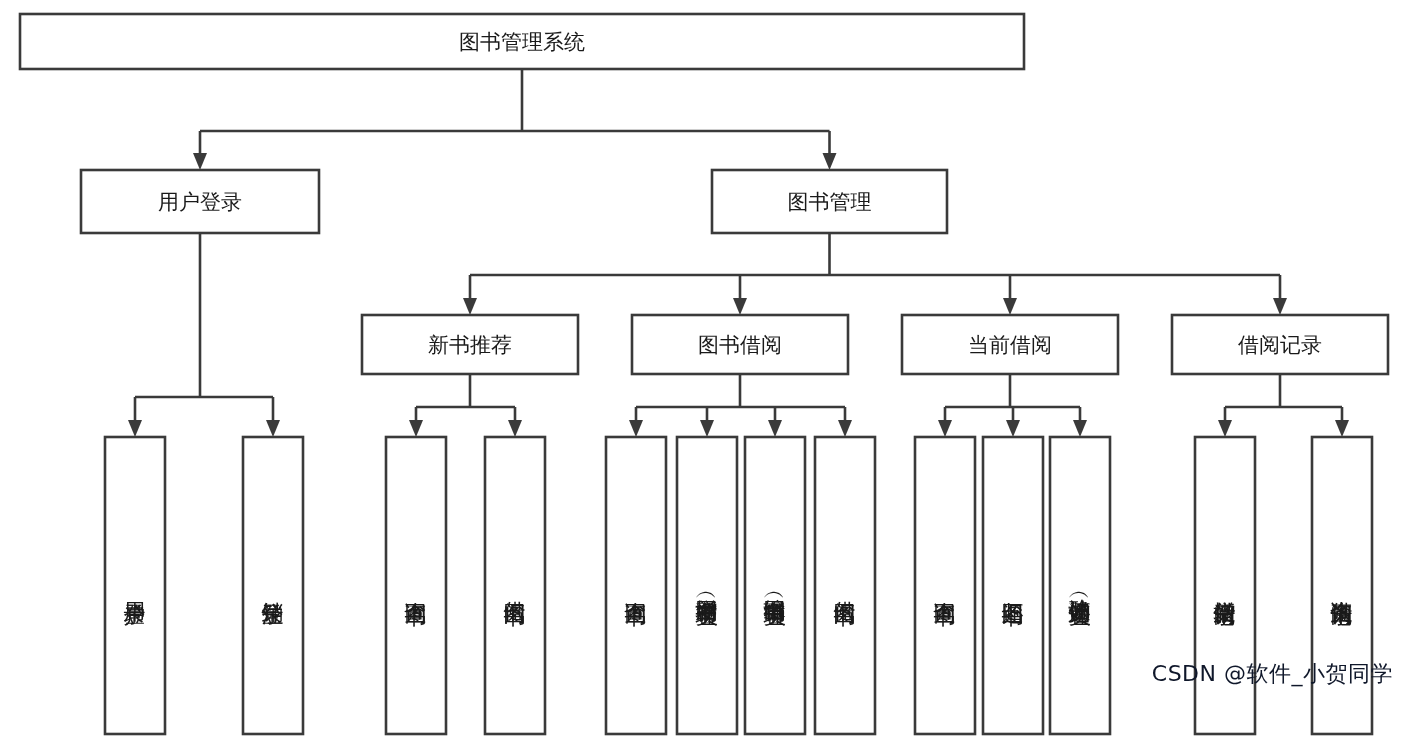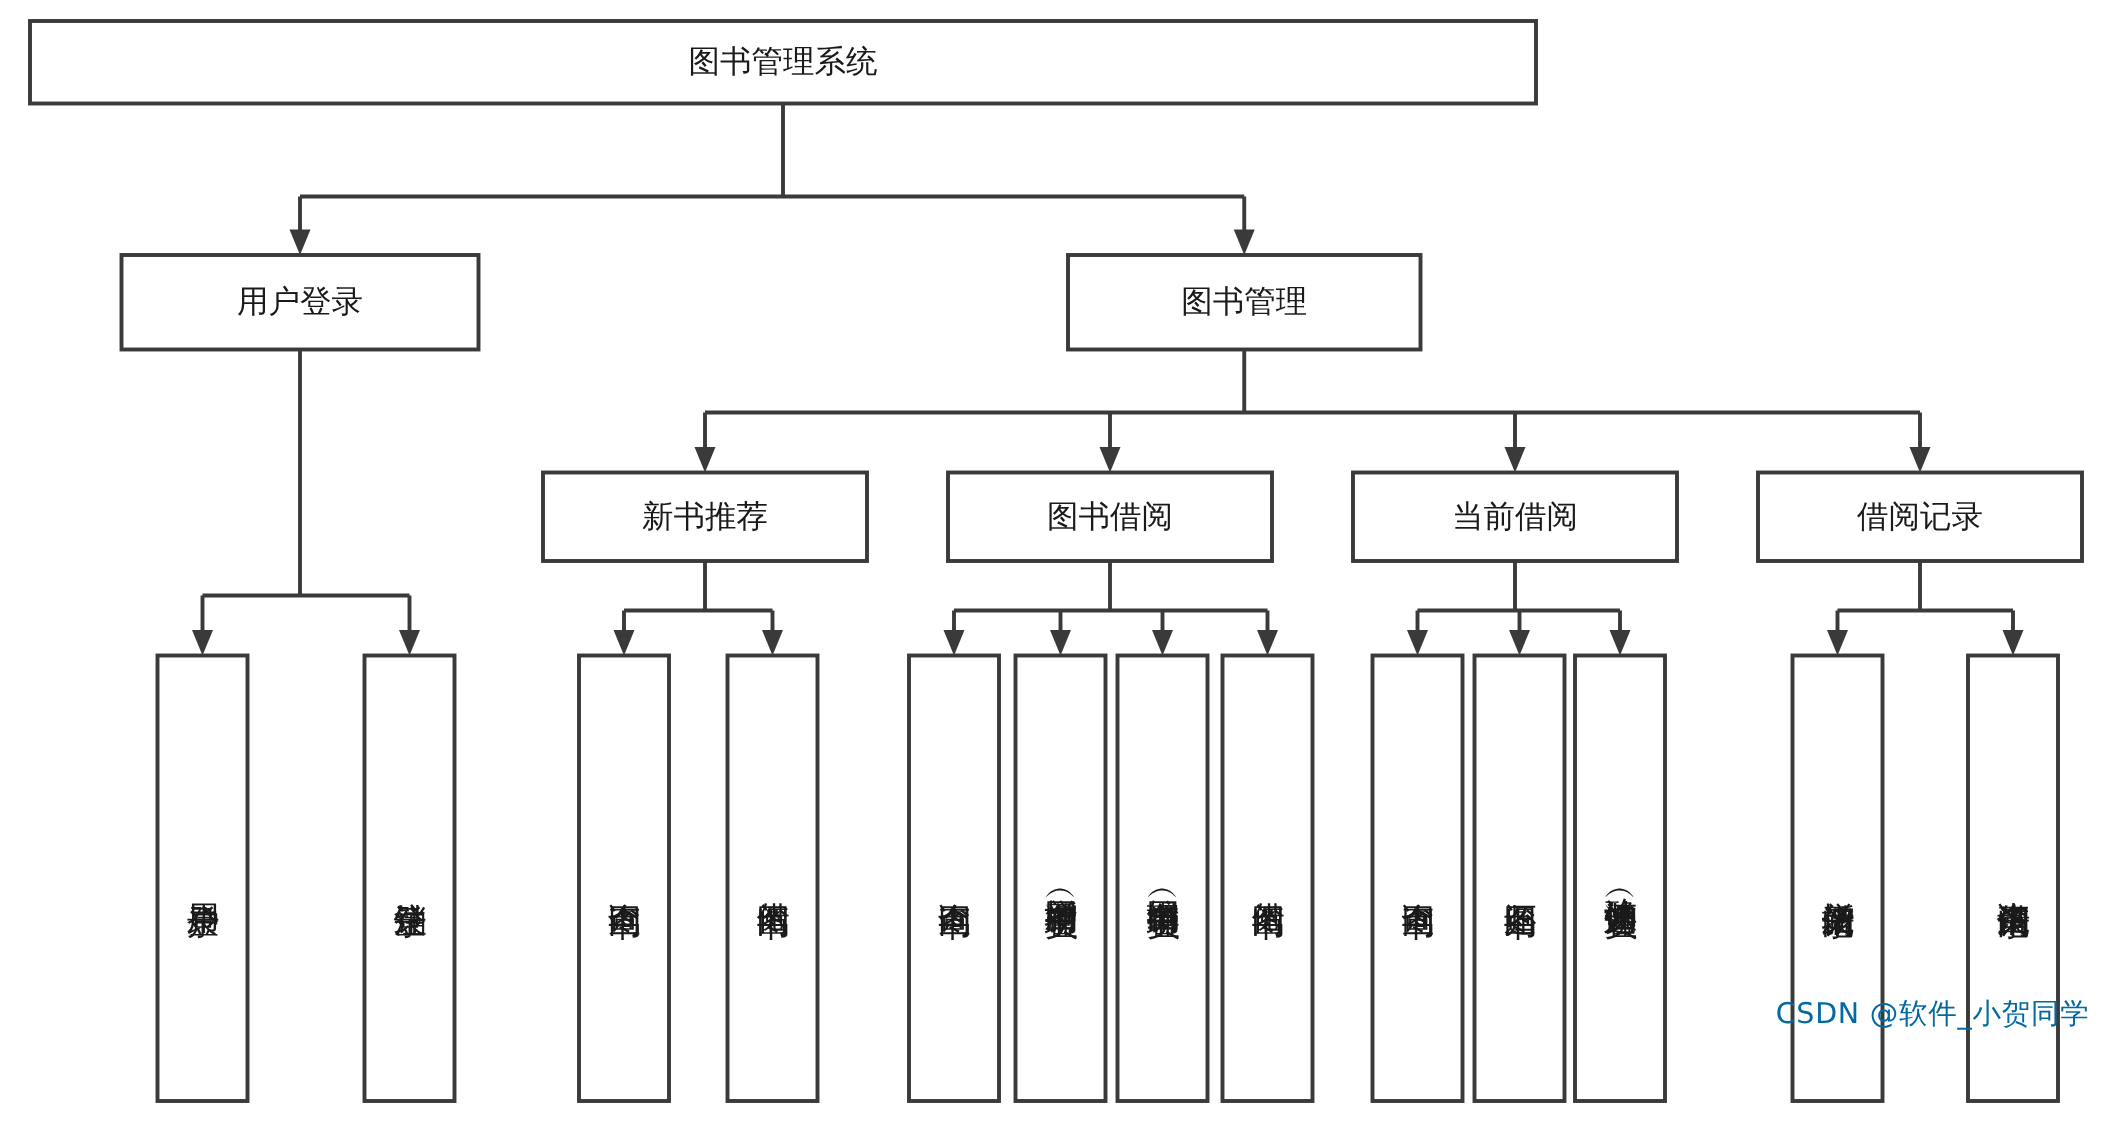--- a/index.html
+++ b/index.html
@@ -61,22 +61,22 @@
     justify-content: center;
     letter-spacing: 1px;
     white-space: nowrap;
     pointer-events: none;
   }
   .watermark {
     position: absolute;
     right: 12px;
     bottom: 6px;
     font-family: "DejaVu Sans", "Liberation Sans", sans-serif;
-    font-size: 19px;
-    color: #0369a1;
+    font-size: 22px;
+    color: #0f172a;
     letter-spacing: 0.5px;
     white-space: nowrap;
   }
 </style>
 </head>
 <body>
 
 <div id="diagram-root">
 
   <svg class="diagram" viewBox="0 0 1405 747">

